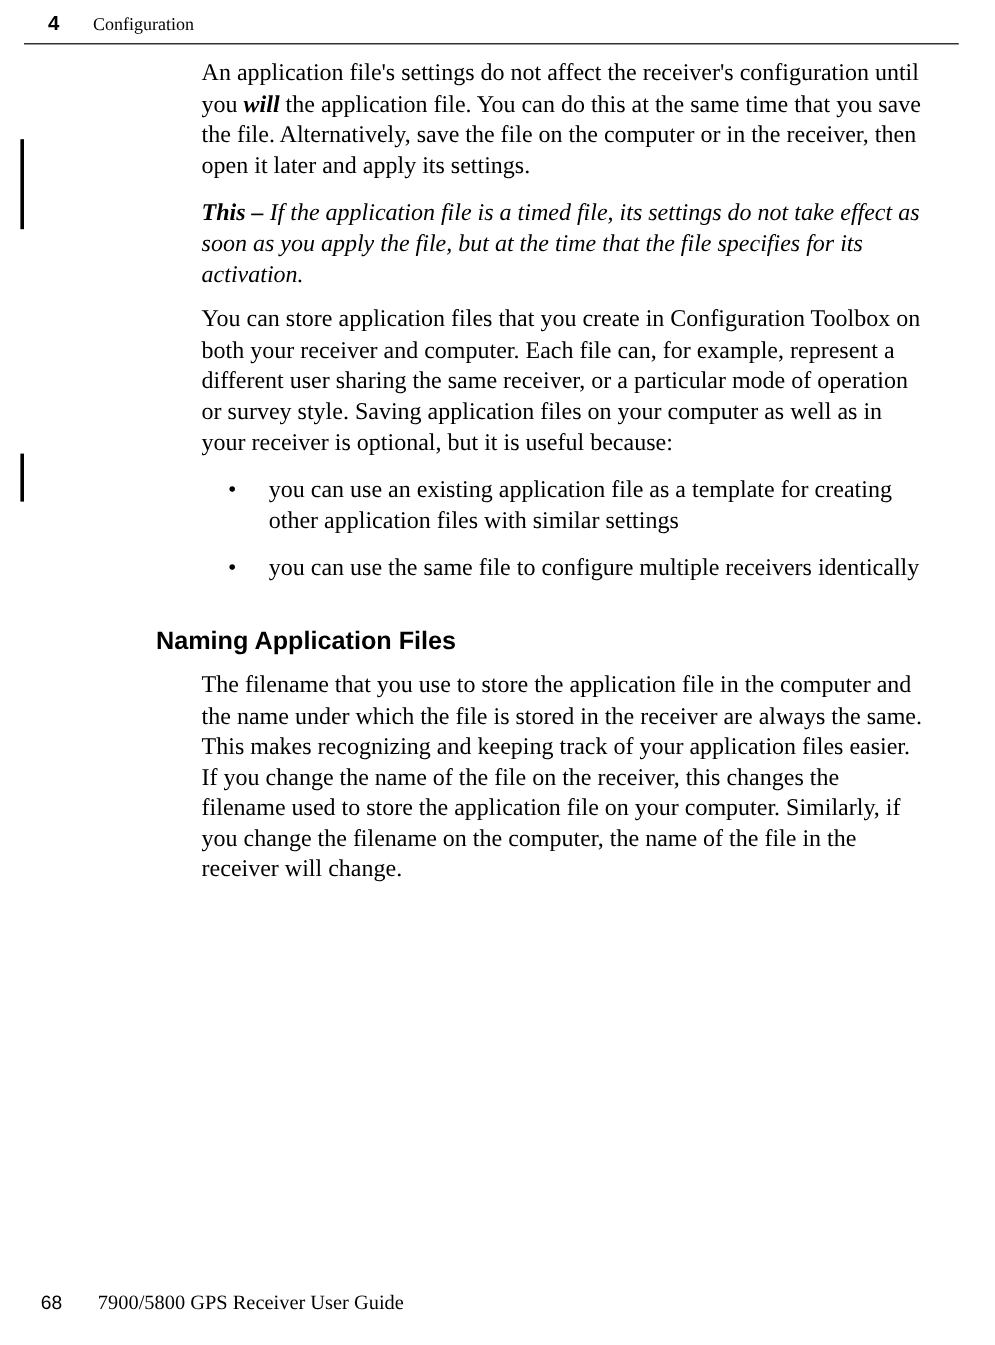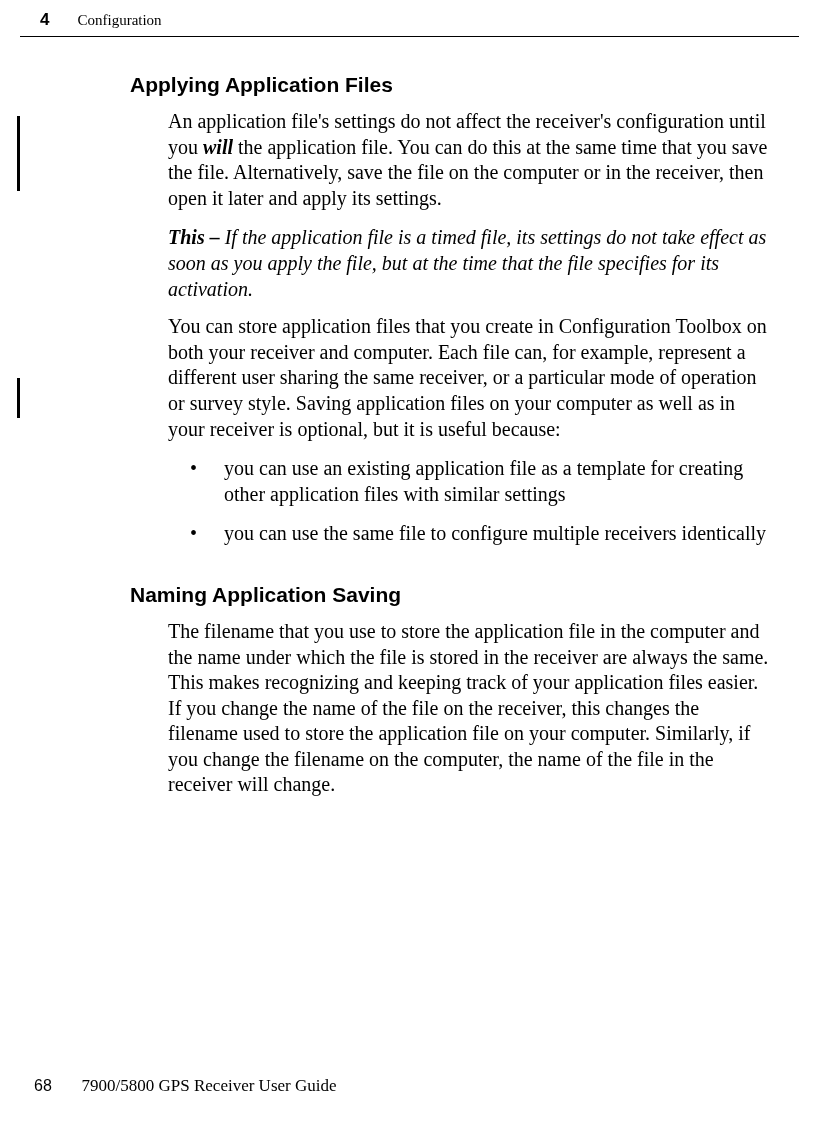--- a/index.html
+++ b/index.html
@@ -111,35 +111,34 @@
 <div class="change-bar bar1"></div>
 <div class="change-bar bar2"></div>
 
 <div class="header">
   <span class="chapter-number">4</span>
   <span class="chapter-title">Configuration</span>
 </div>
 
 <div class="content">
 
-  <h2 class="section-heading">Applying Application Files</h2>
   <p class="body-text">
     <span>An application file's settings do not affect the receiver's configuration until you </span><span class="apply-em">will</span><span> the application file. You can do this at the same time that you save the file. Alternatively, save the file on the computer or in the receiver, then open it later and apply its settings.</span>
   </p>
   <p class="note-text">
     <span class="note-lead">This – </span><span>If the application file is a timed file, its settings do not take effect as soon as you apply the file, but at the time that the file specifies for its activation.</span>
   </p>
 
   <p class="body-text">You can store application files that you create in Configuration Toolbox on both your receiver and computer. Each file can, for example, represent a different user sharing the same receiver, or a particular mode of operation or survey style. Saving application files on your computer as well as in your receiver is optional, but it is useful because:</p>
   <ul class="bullet-list">
     <li>you can use an existing application file as a template for creating other application files with similar settings</li>
     <li>you can use the same file to configure multiple receivers identically</li>
   </ul>
 
-  <h2 class="section-heading">Naming Application Saving</h2>
+  <h2 class="section-heading">Naming Application Files</h2>
   <p class="body-text">The filename that you use to store the application file in the computer and the name under which the file is stored in the receiver are always the same. This makes recognizing and keeping track of your application files easier. If you change the name of the file on the receiver, this changes the filename used to store the application file on your computer. Similarly, if you change the filename on the computer, the name of the file in the receiver will change.</p>
 
 </div>
 
 <div class="footer">
   <span class="page-number">68</span>
   <span>&nbsp;&nbsp;&nbsp;&nbsp;&nbsp;</span>
   <span>7900/5800 GPS Receiver User Guide</span>
 </div>
 

